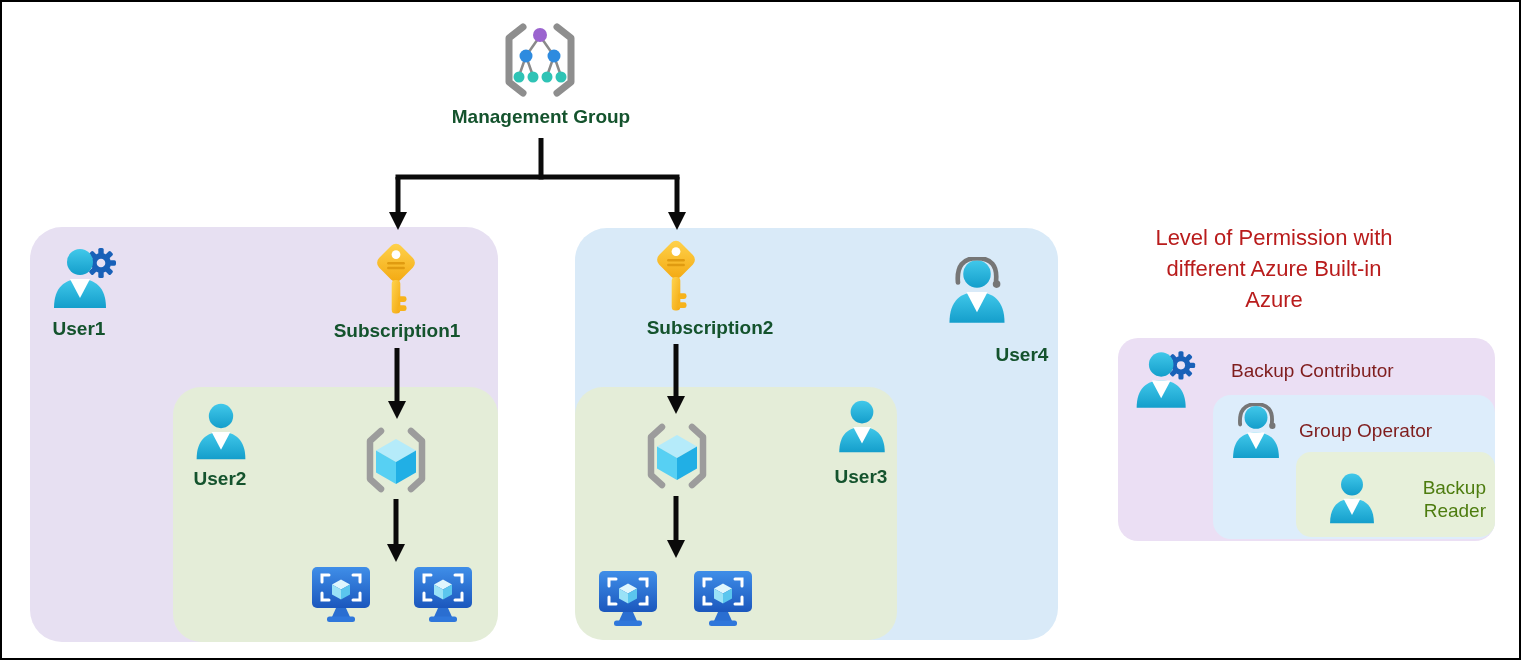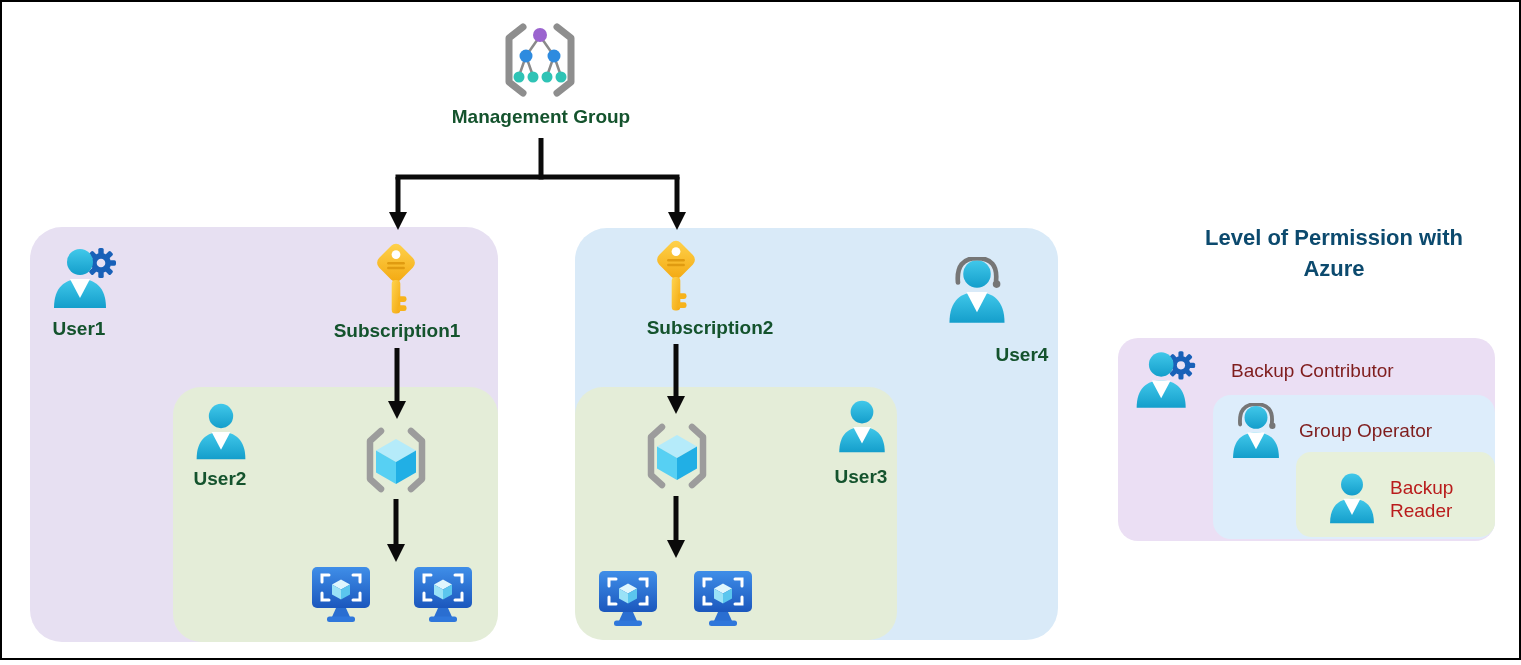--- a/index.html
+++ b/index.html
@@ -13,24 +13,24 @@
   #box-rg1{left:173px;top:387px;width:325px;height:255px;background:#E4EDD8;border-radius:28px;}
   #box-sub2{left:575px;top:228px;width:483px;height:412px;background:#D9EAF8;border-radius:32px;}
   #box-rg2{left:575px;top:387px;width:322px;height:253px;background:#E4EDD8;border-radius:28px;}
   #box-contrib{left:1118px;top:338px;width:377px;height:203px;background:#EBDFF4;border-radius:20px;}
   #box-oper{left:1213px;top:395px;width:282px;height:144px;background:#DDEDFB;border-radius:18px;}
   #box-reader{left:1296px;top:452px;width:199px;height:85px;background:#E7F0DA;border-radius:15px;}
   svg.icon{position:absolute;}
   #connectors{position:absolute;left:0;top:0;}
   .lbl{position:absolute;font-size:19px;transform:translateX(-50%);white-space:nowrap;color:#14532d;font-weight:bold;}
   .lbl-left{position:absolute;font-size:19px;white-space:nowrap;color:#7f1d1d;}
-  #legend-title{position:absolute;left:1162px;top:222px;width:344px;text-align:center;
-    font-size:22px;line-height:31px;color:#0c4a6e;font-weight:bold;}
-  #lbl-reader{position:absolute;left:1390px;top:476px;width:96px;text-align:left;
-    font-size:19px;line-height:23px;color:#b91c1c;}
+  #legend-title{position:absolute;left:1102px;top:222px;width:344px;text-align:center;
+    font-size:22px;line-height:31px;color:#b91c1c;}
+  #lbl-reader{position:absolute;left:1390px;top:476px;width:96px;text-align:right;
+    font-size:19px;line-height:23px;color:#4d7c0f;}
 </style>
 </head>
 <body>
 
 <svg width="0" height="0" style="position:absolute" aria-hidden="true">
   <defs>
     <linearGradient id="gperson" x1="0" y1="0" x2="0" y2="1">
       <stop offset="0" stop-color="#41C8EA"></stop>
         <stop offset="1" stop-color="#149ECB"></stop>
     </linearGradient>
@@ -213,18 +213,19 @@
 <div class="lbl" style="left:541px;top:106px">Management Group</div>
 <div class="lbl" style="left:397px;top:320px">Subscription1</div>
 <div class="lbl" style="left:710px;top:317px">Subscription2</div>
 <div class="lbl" style="left:79px;top:318px">User1</div>
 <div class="lbl" style="left:220px;top:468px">User2</div>
 <div class="lbl" style="left:861px;top:466px">User3</div>
 <div class="lbl" style="left:1022px;top:344px">User4</div>
 
 <div id="legend-title">
   <div>Level of Permission with</div>
+  <div>different Azure Built-in</div>
   <div>Azure</div>
 </div>
 
 <div class="lbl-left" style="left:1231px;top:360px">Backup Contributor</div>
 <div class="lbl-left" style="left:1299px;top:420px">Group Operator</div>
 <div id="lbl-reader">Backup Reader</div>
 
 </body></html>

